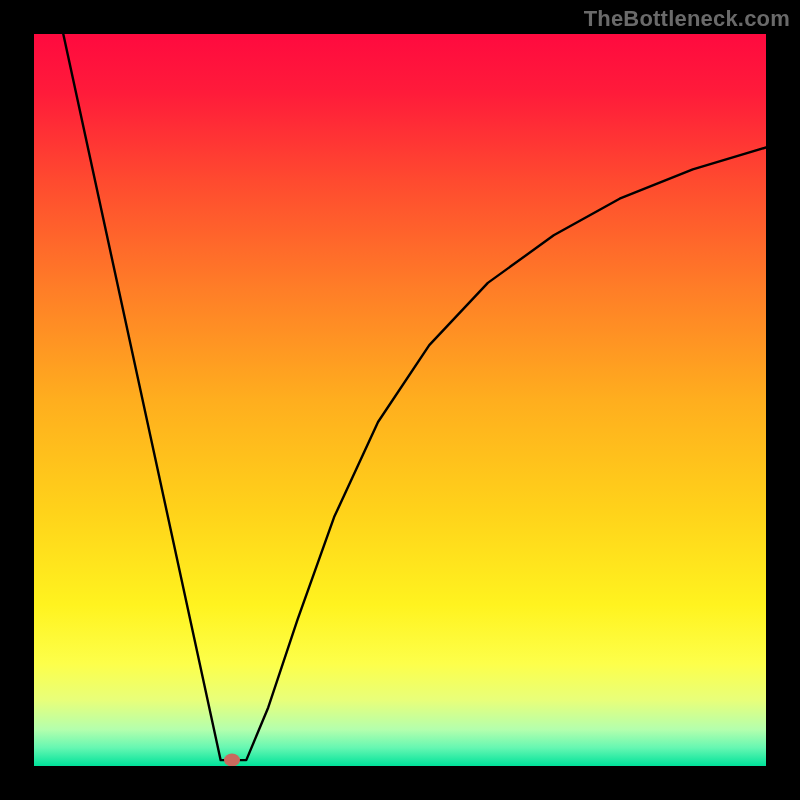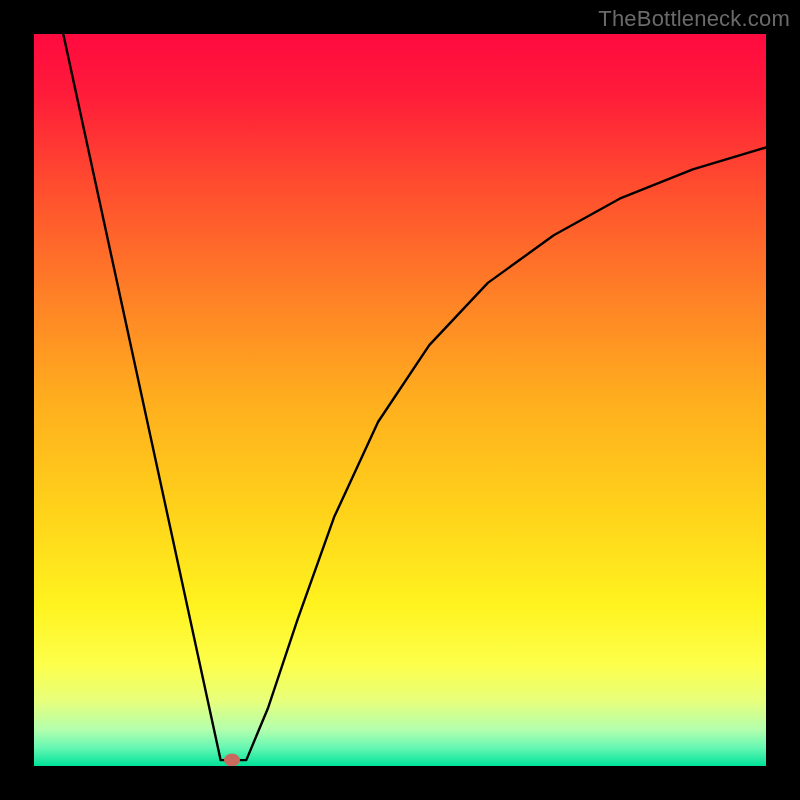--- a/index.html
+++ b/index.html
@@ -33,21 +33,21 @@
     top: 0;
     width: 100%;
     height: 100%;
   }
   .watermark {
     position: absolute;
     top: 6px;
     right: 10px;
     color: #6a6a6a;
     font-size: 22px;
-    font-weight: 400;
+    font-weight: 700;
     letter-spacing: 0.2px;
   }
   svg.curve {
     position: absolute;
     left: 0;
     top: 0;
     width: 100%;
     height: 100%;
     overflow: visible;
   }

